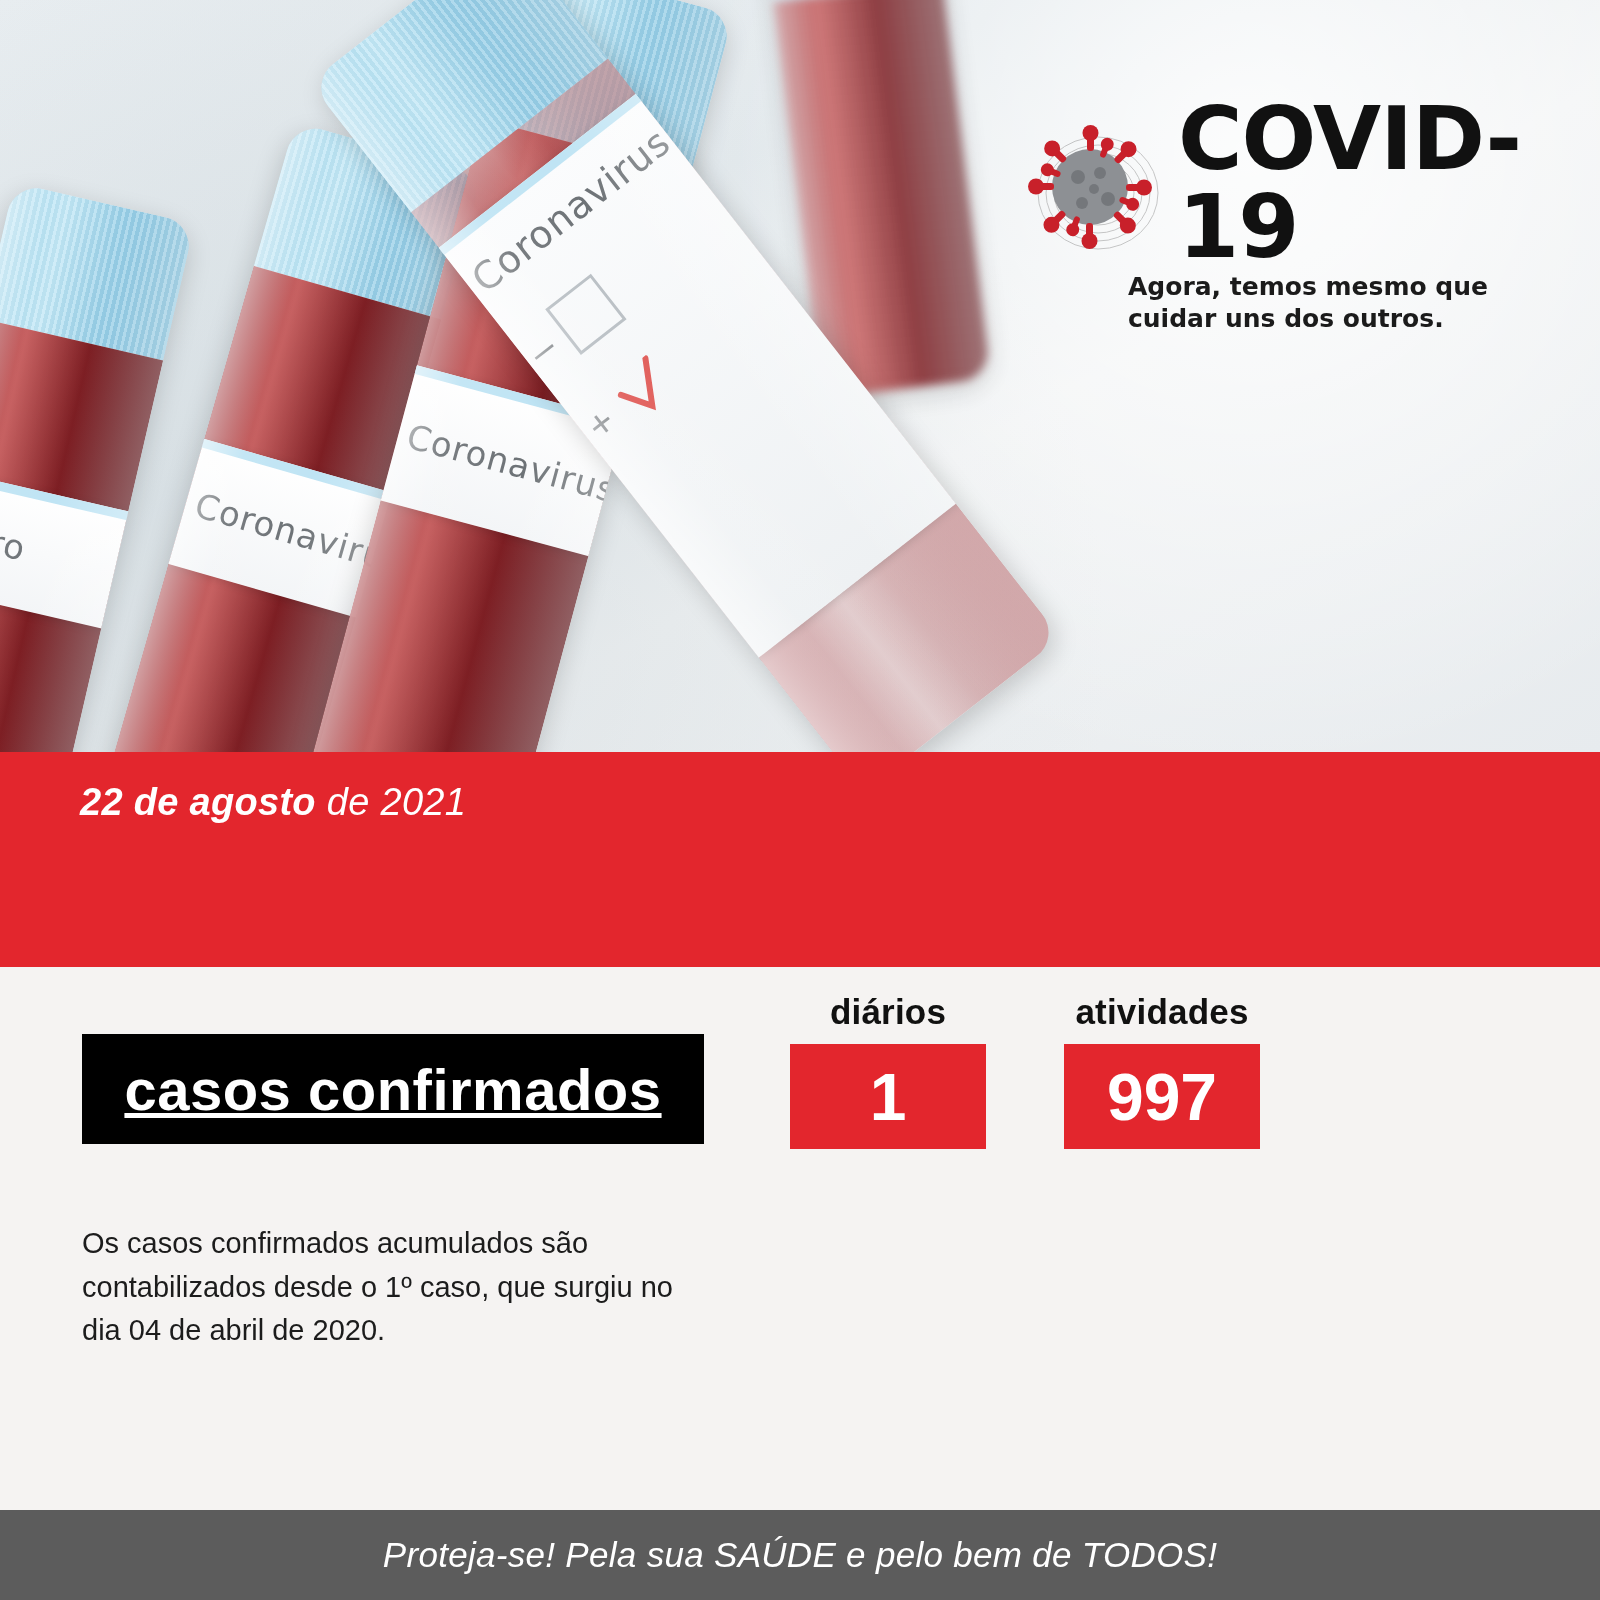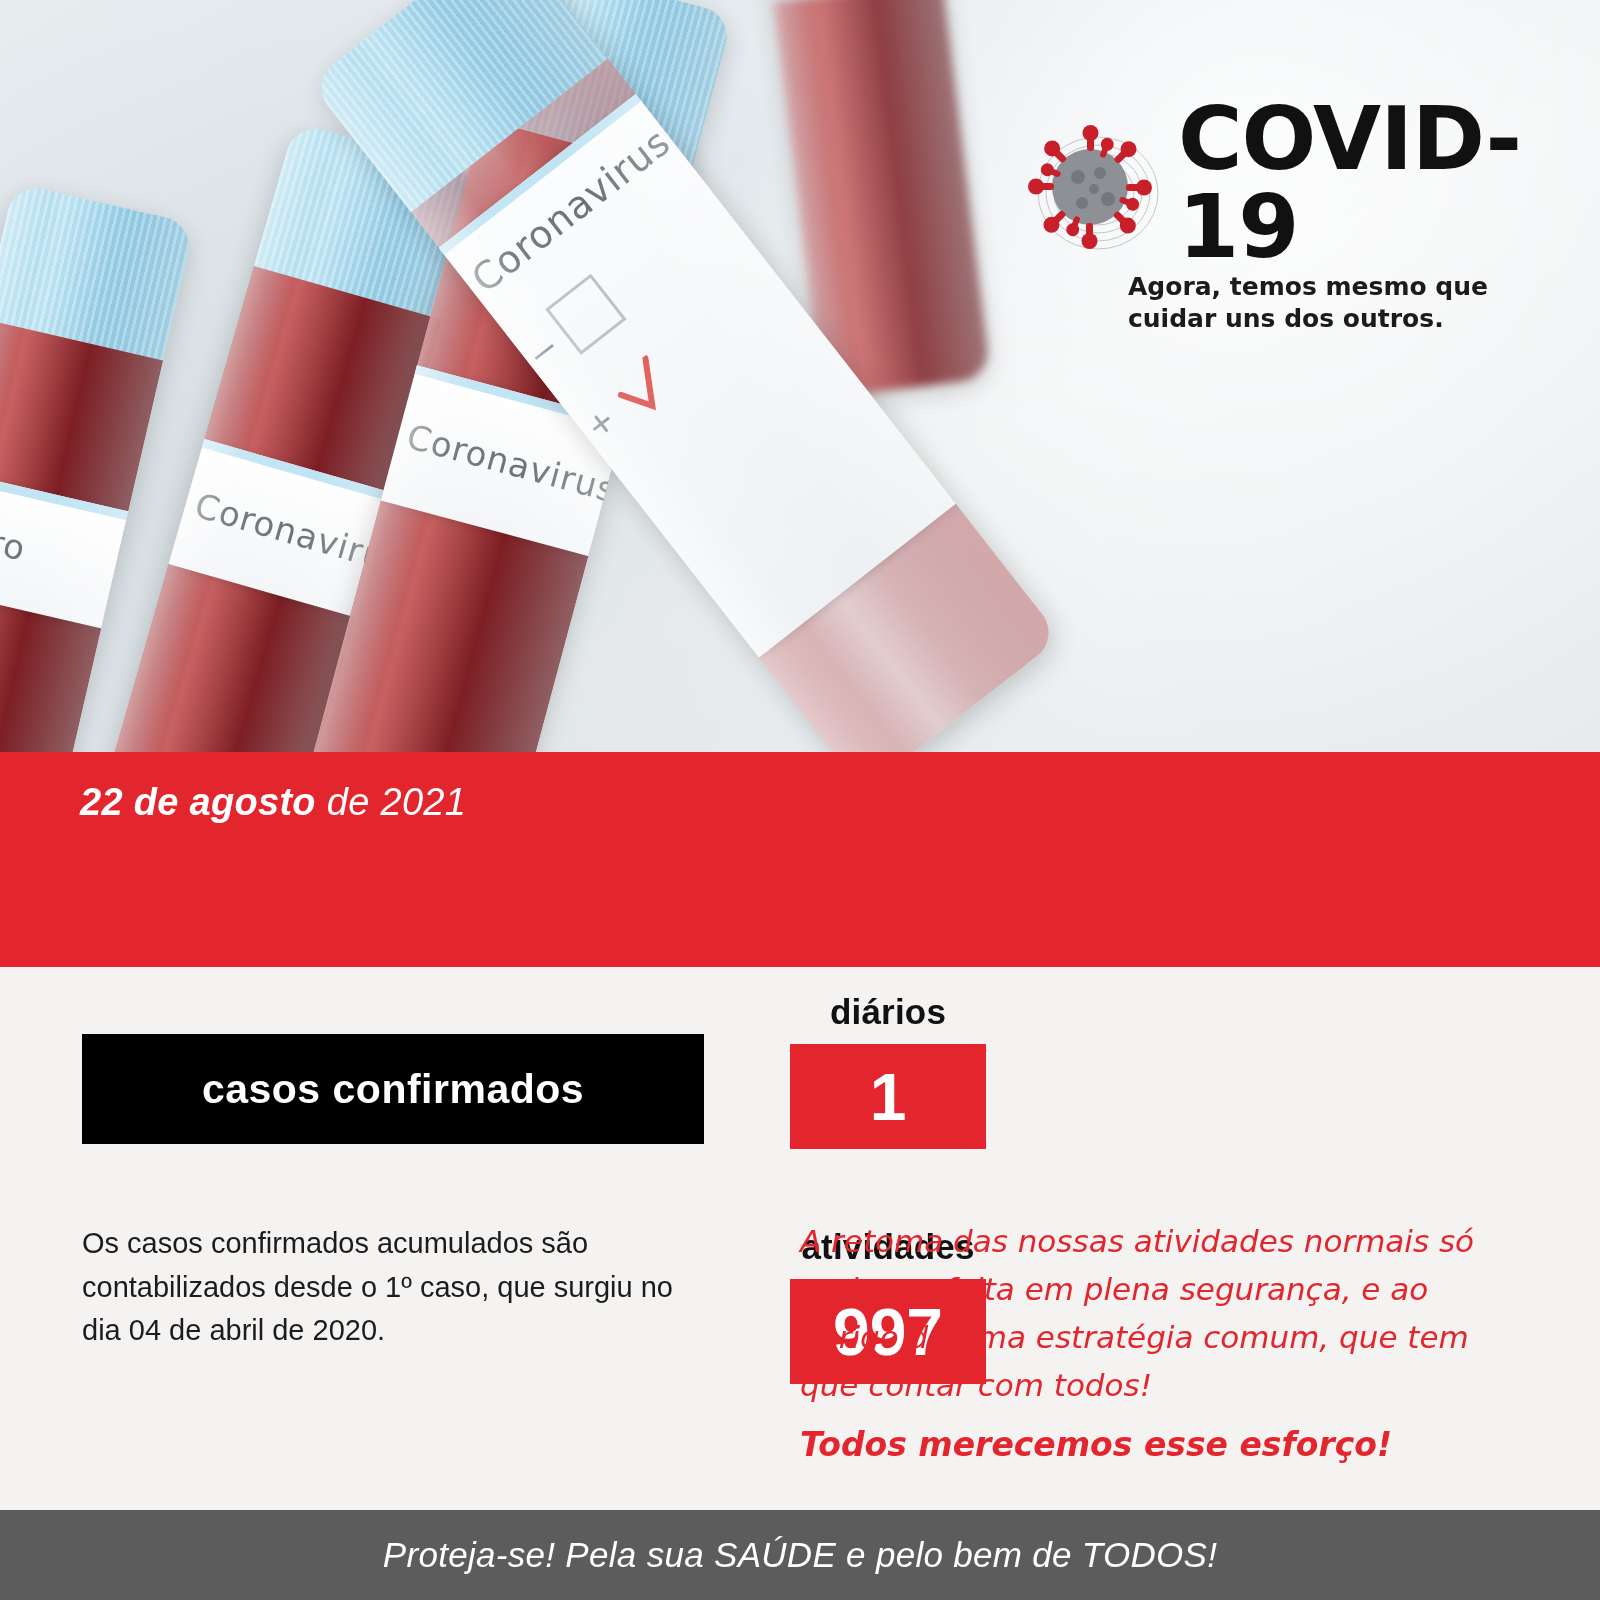--- a/index.html
+++ b/index.html
@@ -155,21 +155,20 @@
     width: 1600px;
     height: 545px;
     background: #f5f3f2;
   }
   .stats {
     position: absolute;
     left: 790px;
     top: 25px;
     display: flex;
     gap: 78px;
-    flex-direction: column;
   }
   .stat { text-align: center; }
   .stat .cap {
     font-size: 35px;
     font-weight: bold;
     color: #111;
     margin-bottom: 12px;
     letter-spacing: .2px;
   }
   .stat .box {
@@ -190,23 +189,24 @@
     top: 67px;
     width: 622px;
     height: 110px;
     background: #000000;
     color: #ffffff;
     display: flex;
     align-items: center;
     justify-content: center;
   }
   .cases-bar span {
-    font-size: 41px;
+    font-size: 58px;
     font-weight: bold;
     letter-spacing: .5px;
+    text-decoration: underline;
   }
 
   .note {
     position: absolute;
     left: 82px;
     top: 255px;
     width: 620px;
     color: #1c1c1c;
   }
   .note .note-title {
@@ -421,23 +421,19 @@
     </div>
 
     <div class="cases-bar">
       <span>casos confirmados</span>
     </div>
 
     <div class="note">
       <div class="note-text">Os casos confirmados acumulados são contabilizados desde o 1º caso, que surgiu no dia 04 de abril de 2020.</div>
     </div>
 
-    <div class="message">
-      <span>A retoma das nossas atividades normais só pode ser feita em plena segurança, e ao abrigo de uma estratégia comum, que tem que contar com todos!</span>
-      <span class="strong">Todos merecemos esse esforço!</span>
-    </div>
   </div>
 
   <div class="footer">
     <span>Proteja-se! Pela sua SAÚDE e pelo bem de TODOS!</span>
   </div>
 
 </div>
 
 </body></html>

